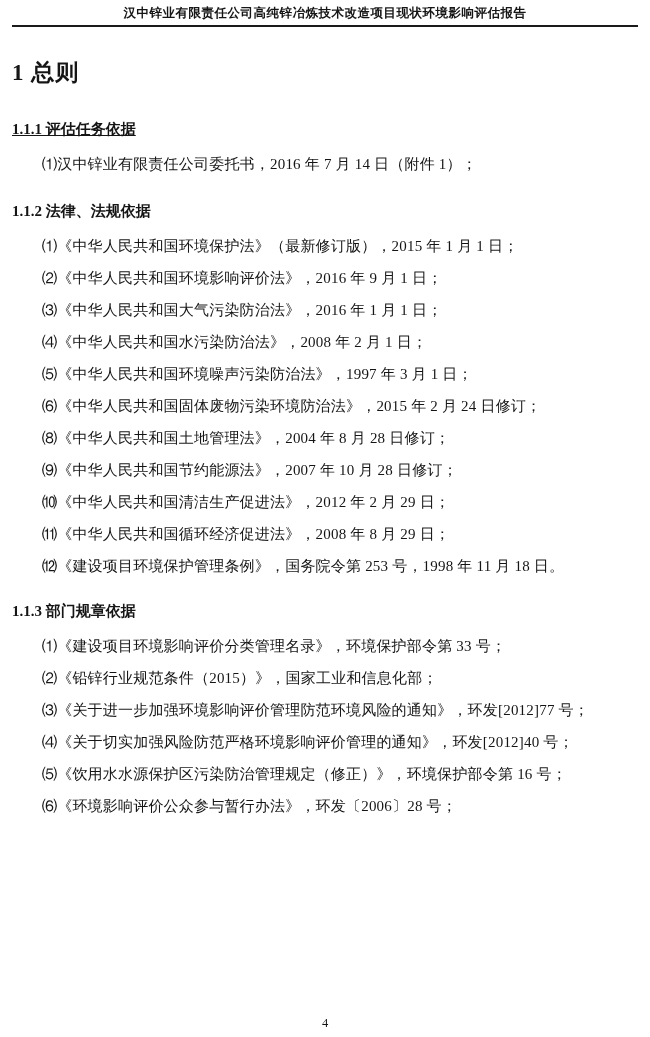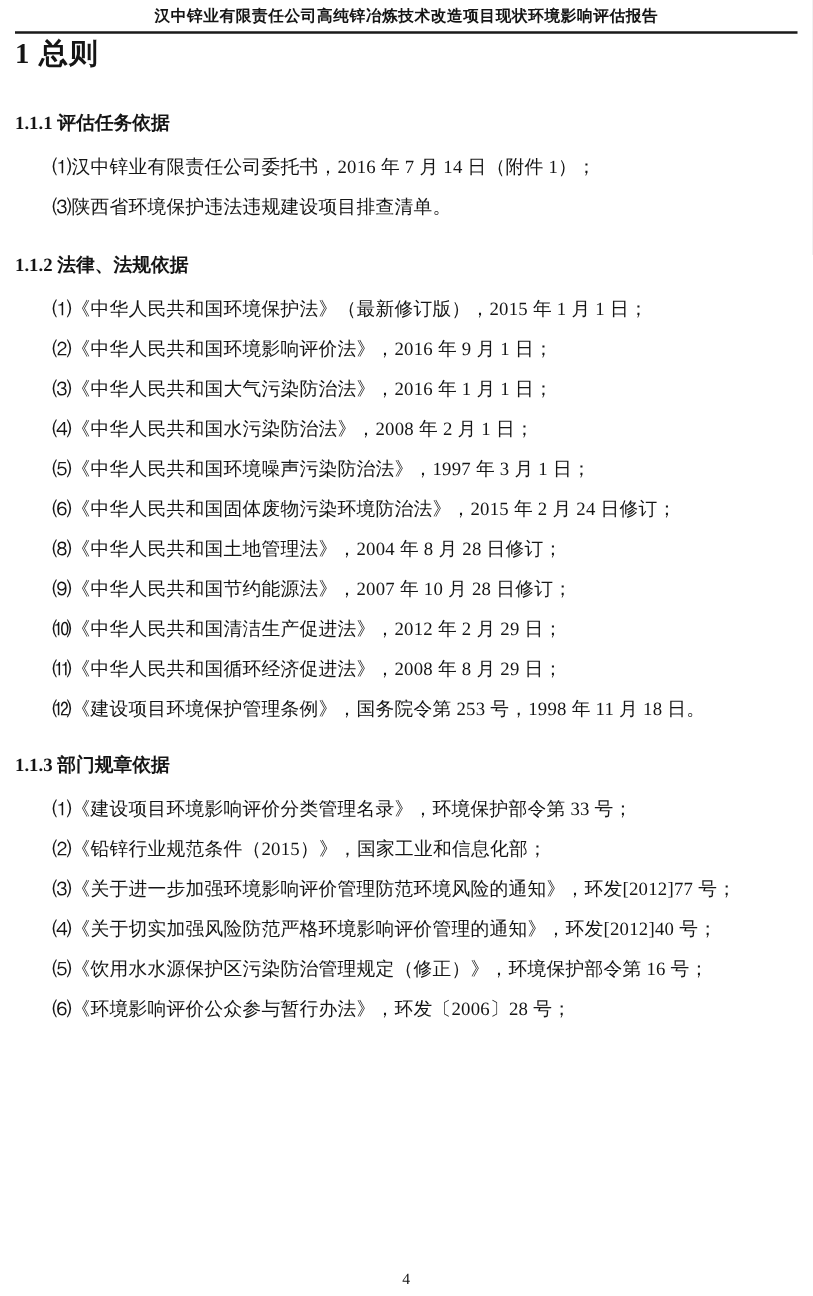--- a/index.html
+++ b/index.html
@@ -23,38 +23,38 @@
     padding-top: 5px;
     padding-bottom: 4px;
     border-bottom: 2px solid #1a1a1a;
     text-align: center;
     font-size: 12.5px;
     line-height: 16px;
     font-weight: bold;
     letter-spacing: 0.5px;
   }
   h1.chapter {
-    margin-top: 0;
+    margin-top: 30px;
     font-size: 23px;
     line-height: 32px;
     font-weight: bold;
     letter-spacing: 1px;
   }
   h2.section {
     margin-top: 17px;
     font-size: 17px;
     line-height: 26px;
     font-weight: bold;
   }
   h3.subsection {
     font-size: 15px;
     line-height: 22px;
     font-weight: bold;
   }
-  h3.sub-1 { margin-top: 29px; }
+  h3.sub-1 { margin-top: 29px; text-decoration: underline; }
   h3.sub-2 { margin-top: 20px; }
   h3.sub-3 { margin-top: 18px; }
   .items { margin-top: 8px; }
   .items p {
     font-size: 15px;
     line-height: 32px;
     text-indent: 2em;
     text-align: justify;
     letter-spacing: 0.2px;
   }
@@ -75,21 +75,20 @@
   <div class="inner">
 
     <div class="running-header">汉中锌业有限责任公司高纯锌冶炼技术改造项目现状环境影响评估报告</div>
 
     <h1 class="chapter">1 总则</h1>
 
 
     <h3 class="subsection sub-1">1.1.1 评估任务依据</h3>
     <div class="items">
       <p>⑴汉中锌业有限责任公司委托书，2016 年 7 月 14 日（附件 1）；</p>
-      <p>⑶陕西省环境保护违法违规建设项目排查清单。</p>
     </div>
 
     <h3 class="subsection sub-2">1.1.2 法律、法规依据</h3>
     <div class="items">
       <p>⑴《中华人民共和国环境保护法》（最新修订版），2015 年 1 月 1 日；</p>
       <p>⑵《中华人民共和国环境影响评价法》，2016 年 9 月 1 日；</p>
       <p>⑶《中华人民共和国大气污染防治法》，2016 年 1 月 1 日；</p>
       <p>⑷《中华人民共和国水污染防治法》，2008 年 2 月 1 日；</p>
       <p>⑸《中华人民共和国环境噪声污染防治法》，1997 年 3 月 1 日；</p>
       <p>⑹《中华人民共和国固体废物污染环境防治法》，2015 年 2 月 24 日修订；</p>

